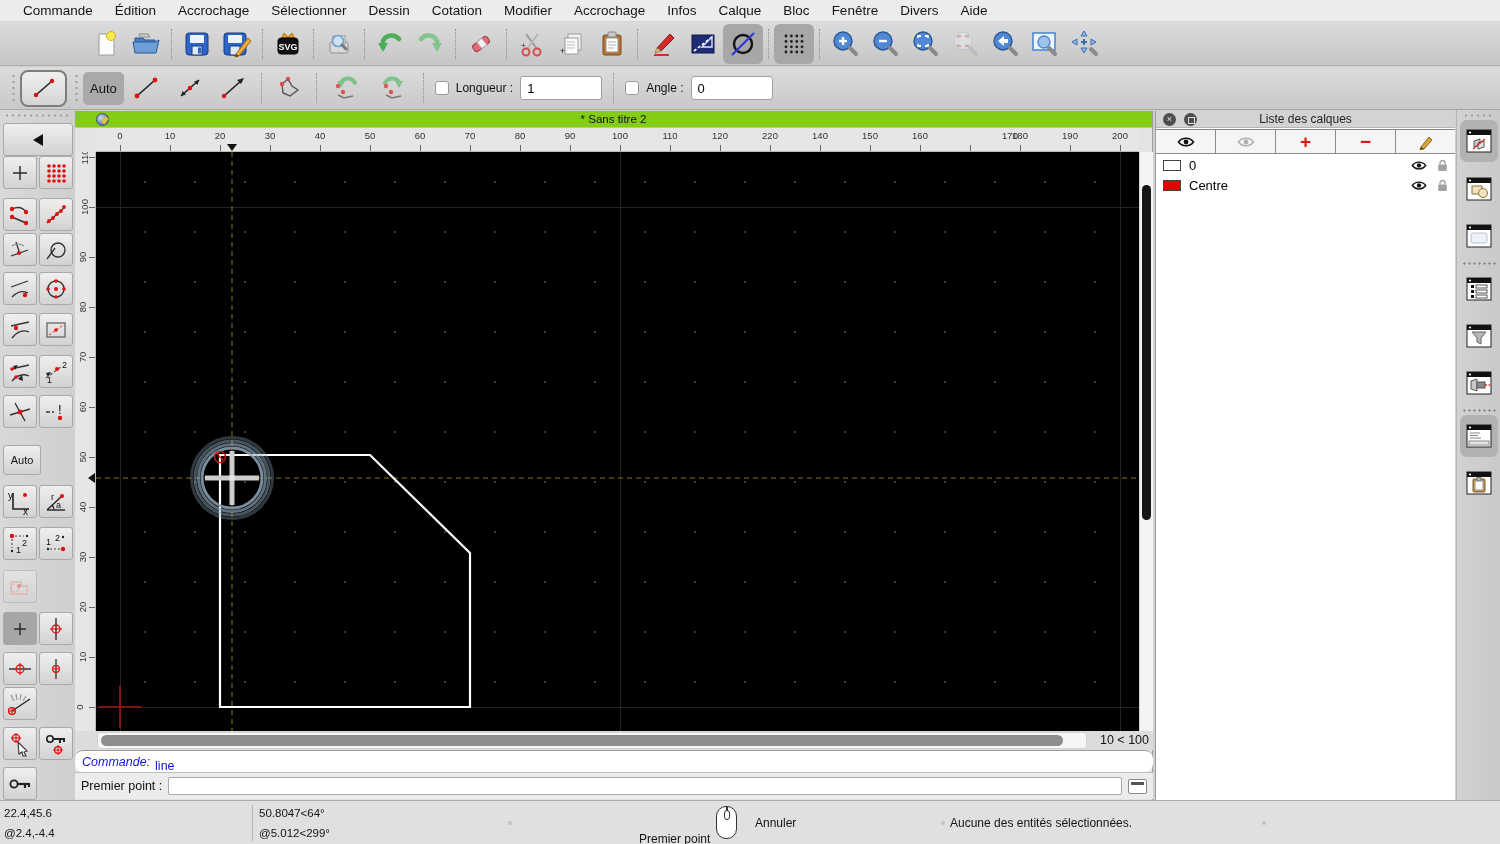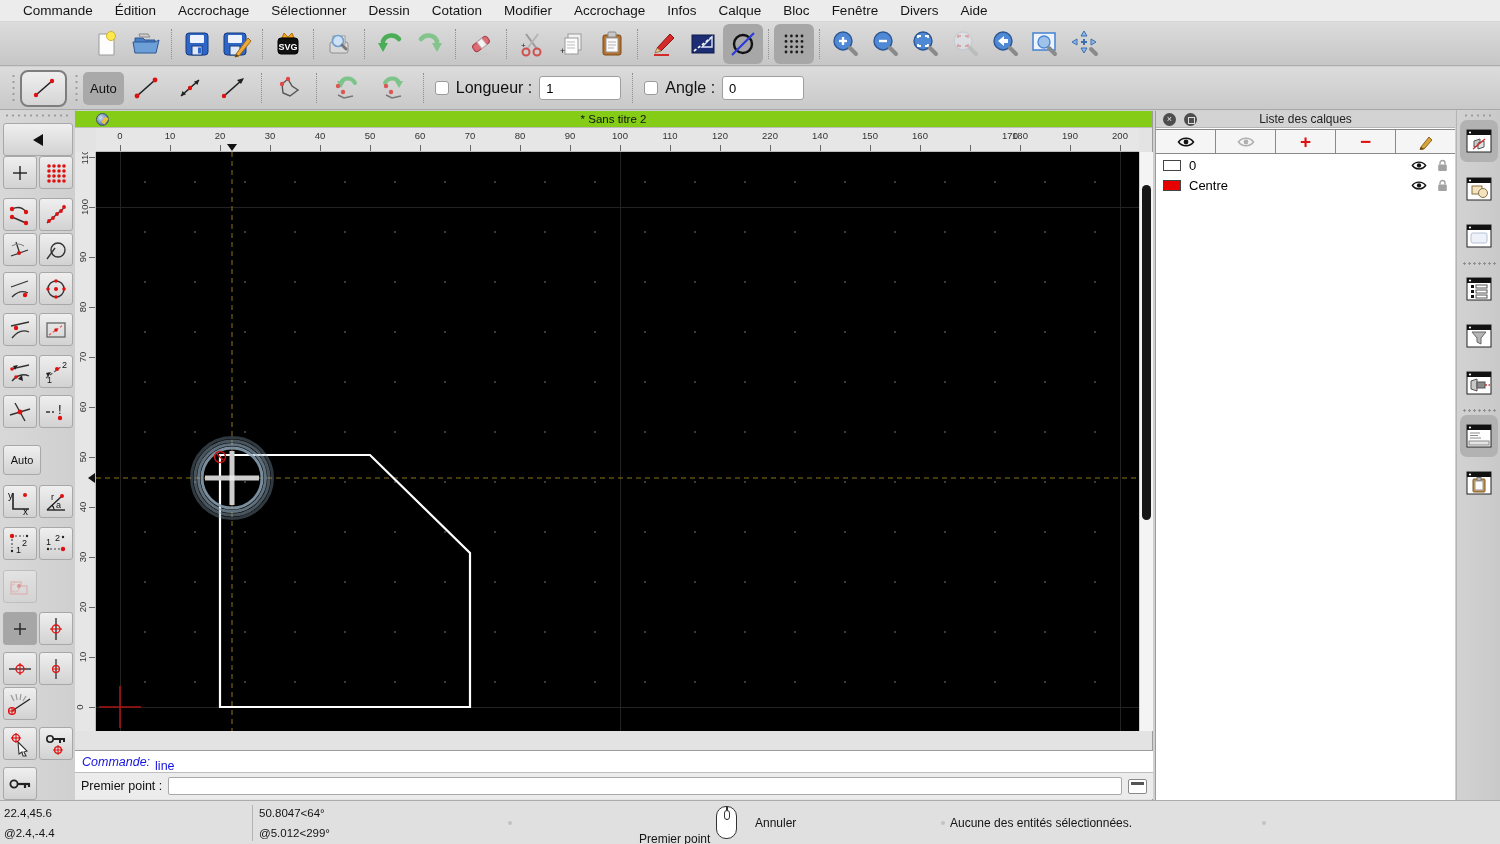--- a/index.html
+++ b/index.html
@@ -16,21 +16,21 @@
   .tbtn { width:40px; height:40px; display:flex; align-items:center; justify-content:center; border-radius:6px; flex:none; }
   .tbtn.active { background:#a7a7a7; }
   .tbtn.disabled { opacity:.45; }
   .tsep { width:1px; height:30px; border-left:1px dotted #8e8e8e; margin:0 5px; flex:none; }
   .thandle { width:6px; height:30px; margin:0 3px; flex:none;
     background-image:radial-gradient(circle,#9a9a9a 1px,transparent 1.2px); background-size:5px 6px; }
   .cur-tool { width:47px; height:37px; border:2px solid #7e7e7e; border-radius:8px; background:linear-gradient(#efefef,#d5d5d5); display:flex; align-items:center; justify-content:center; margin-right:4px; flex:none; }
   .opt-btn { height:33px; min-width:40px; padding:0 7px; display:flex; align-items:center; justify-content:center; border-radius:5px; font-size:13px; color:#111; flex:none; }
   .opt-btn.pressed { background:#a9a9a9; }
   .opt-field { display:flex; align-items:center; gap:7px; margin:0 6px; flex:none; }
-  .opt-field label { font-size:16px; color:#111; }
+  .opt-field label { font-size:12px; color:#111; }
   .chk { width:14px; height:14px; border:1px solid #9a9a9a; border-radius:3px; background:#fff; }
   .opt-input { width:82px; height:24px; border:1px solid #9f9f9f; border-radius:3px; background:#fff; font-size:13px; padding:0 6px; font-family:"Liberation Sans",sans-serif; }
 
   
   .left-toolbar { position:absolute; left:0; top:110px; width:76px; height:690px; background:linear-gradient(90deg,#d8d8d8,#cfcfcf); border-right:1px solid #b5b5b5; }
   .lt-handle { position:absolute; left:4px; top:3px; width:64px; height:5px; background-image:radial-gradient(circle,#9a9a9a 1px,transparent 1.2px); background-size:6px 5px; }
   .sbtn { position:absolute; width:34px; height:33px; background:linear-gradient(#efefef,#d2d2d2); border:1px solid #a8a8a8; border-radius:3px; display:flex; align-items:center; justify-content:center; font-size:11px; color:#111; }
   .sbtn.wide { width:70px; }
   .sbtn.pressed { background:#a6a6a6; }
   .sbtn.disabled { opacity:.5; }
@@ -58,21 +58,21 @@
   .metagrid-h { position:absolute; left:0; height:1px; width:100%; background:#232323; }
   .overlay-svg { position:absolute; left:0; top:0; }
 
   .v-scrollbar { position:absolute; left:1064px; top:41px; width:14px; height:579px; background:#f4f4f4; border-left:1px solid #cfcfcf; }
   .v-thumb { position:absolute; left:2px; width:9px; border-radius:5px; background:#161616; }
   .h-scrollrow { position:absolute; left:0; top:620px; width:1078px; height:19px; background:#dcdcdc; }
   .h-track { position:absolute; left:22px; top:1px; width:990px; height:17px; background:#f6f6f6; border:1px solid #d2d2d2; border-radius:3px; }
   .h-thumb { position:absolute; left:3px; top:2px; width:962px; height:11px; border-radius:6px; background:#8d8d8d; }
   .zoom-indicator { position:absolute; right:4px; top:2px; font-size:12.5px; color:#111; }
 
-  .cmd-history { position:absolute; left:0; top:639px; width:1078px; height:22px; background:#fff; border-top:1px solid #9c9c9c; display:flex; align-items:center; padding-left:7px; font-size:12.5px; }
+  .cmd-history { position:absolute; left:0; top:639px; width:1078px; height:22px; background:#fff; border-top:1px solid #9c9c9c; display:flex; align-items:center; padding-left:7px; font-size:12.5px;border-radius:8px; }
   .cmd-history .lbl { color:#1414dd; font-style:italic; }
   .cmd-history .val { color:#1414dd; margin-left:5px;margin-top:8px; }
   .cmd-inputrow { position:absolute; left:0; top:661px; width:1078px; height:27px; background:#ececec; border-top:1px solid #bdbdbd; display:flex; align-items:center; padding:0 6px; }
   .cmd-inputrow .lbl { font-size:12.5px; color:#111; margin-right:6px; white-space:nowrap; }
   .cmd-input { flex:1; height:18px; border:1px solid #a8a8a8; border-radius:2px; background:#fff; font-size:12px; padding:0 4px; font-family:"Liberation Sans",sans-serif; }
   .cmd-optbtn { width:19px; height:15px; margin-left:6px; background:#fff; border:1px solid #8a8a8a; border-radius:2px; position:relative; flex:none; }
   .cmd-optbtn:after { content:""; position:absolute; left:2px; top:2px; right:2px; height:3px; background:#555; }
 
   
   .layers-panel { position:absolute; left:1155px; top:111px; width:300px; height:689px; background:#fff; border-left:1px solid #9c9c9c; }
@@ -768,20 +768,26 @@
         <line x1="121" y1="302" x2="127" y2="308" stroke="#cc1414" stroke-width="1.2"></line>
         <rect x="133.5" y="299" width="5" height="54" fill="#cdcdcd"></rect>
         <rect x="109" y="323.5" width="54" height="5" fill="#cdcdcd"></rect>
         <rect x="133.5" y="323.5" width="5" height="5" fill="#e8e8e8"></rect>
       </svg>
   </div>
 
   <div class="v-scrollbar">
     <div class="v-thumb" style="top:33px; height:335px;"></div>
   </div>
+  <div class="h-scrollrow">
+    <div class="h-track">
+      <div class="h-thumb"></div>
+    </div>
+    <span class="zoom-indicator">10 &lt; 100</span>
+  </div>
 
   <div class="cmd-history">
     <span class="lbl">Commande:</span>
     <span class="val">line</span>
   </div>
   <div class="cmd-inputrow">
     <span class="lbl">Premier point :</span>
     <input class="cmd-input" value="" style="">
     <div class="cmd-optbtn"></div>
   </div>

